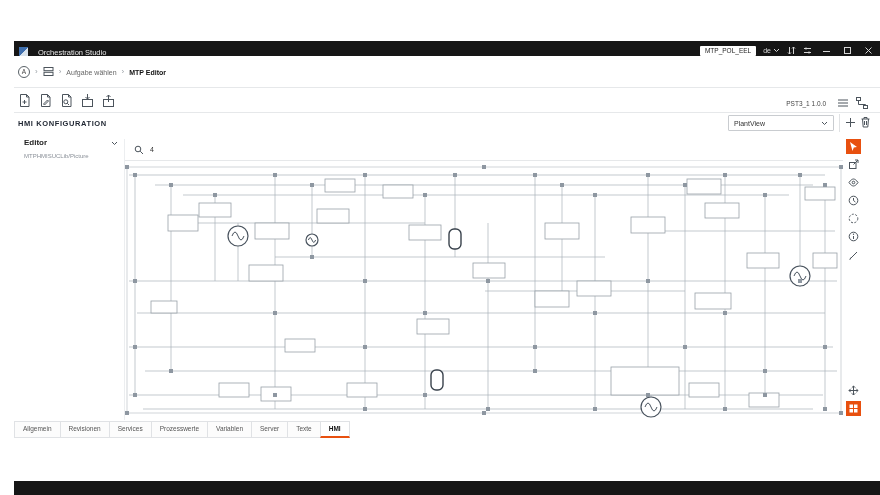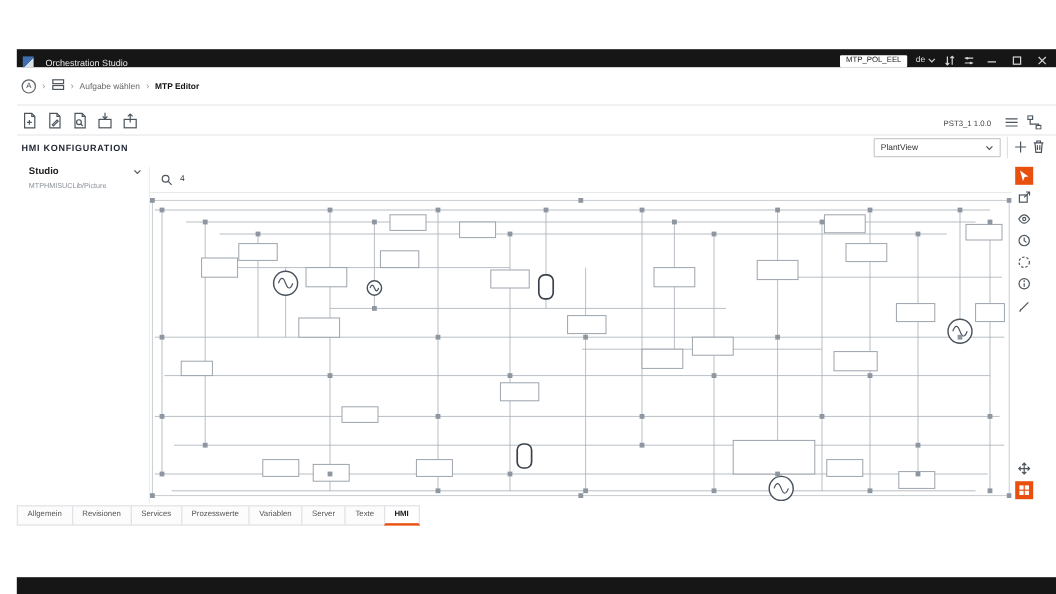--- a/index.html
+++ b/index.html
@@ -206,21 +206,21 @@
       <path class="st" d="M5.5 1v9M1 5.5h9"></path>
     </svg>
 </span>
 <span class="iconbtn" style="left:858px;top:114px">
   <svg width="11" height="12" viewBox="0 0 11 12">
       <path class="st" d="M1.5 3h8M4 3V1.5h3V3M2.5 3l.7 8h4.6l.7-8M4.5 5v4M6.5 5v4"></path>
     </svg>
 </span>
 
 <div class="panel-head">
-  <span class="panel-title">Studio</span>
+  <span class="panel-title">Editor</span>
   <svg width="7" height="5" viewBox="0 0 7 5">
       <path class="st" d="M1 1l2.5 2.5L6 1"></path>
     </svg>
 </div>
 <div class="panel-sub">MTPHMISUCLib/Picture</div>
 
 <div class="canvas-divider"></div>
 
 <div class="searchbar">
   <svg width="10" height="10" viewBox="0 0 10 10">

